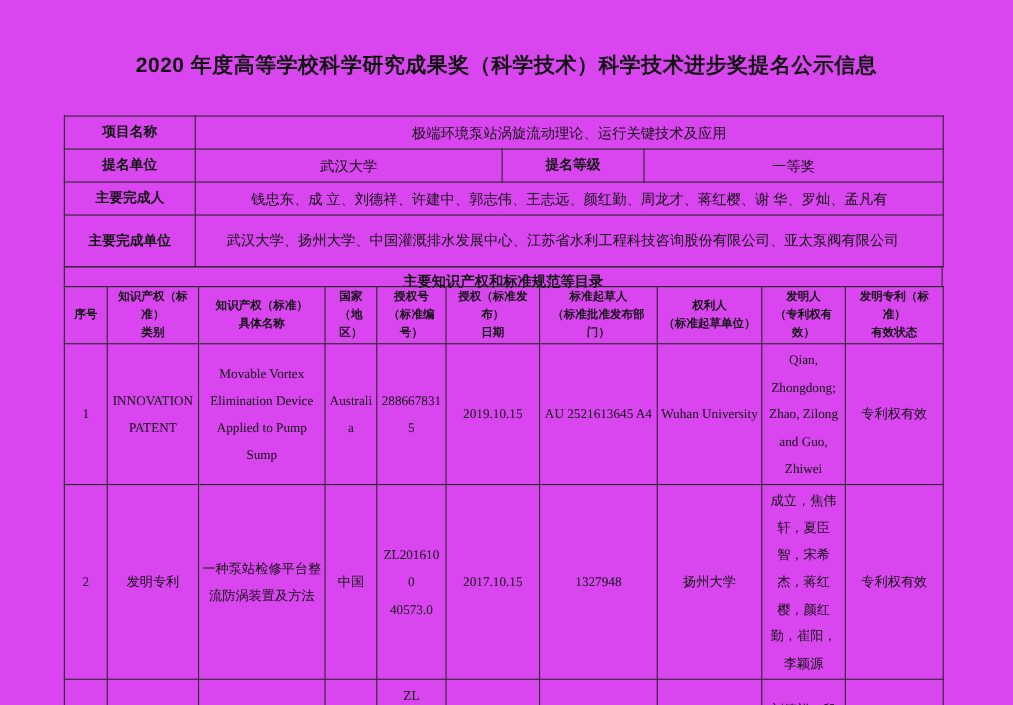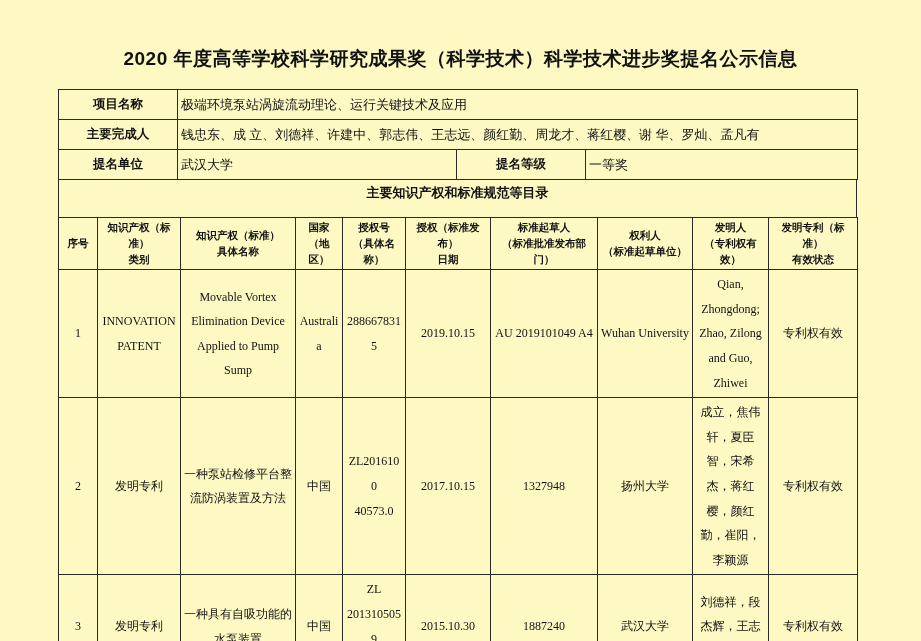--- a/index.html
+++ b/index.html
@@ -1,71 +1,71 @@
 <!DOCTYPE html>
 <html><head>
 <meta charset="utf-8">
 <style>
   * { margin: 0; padding: 0; box-sizing: border-box; }
   html, body { background: #ffffff; }
   .page {
     position: relative;
     width: 921px;
     height: 641px;
-    background: #fef9c3;
+    background: #d946ef;
     color: #000000;
     font-family: "Liberation Serif", serif;
     overflow: hidden;
   }
   .title {
     padding-top: 46px;
     text-align: center;
     font-family: "Liberation Sans", sans-serif;
     font-size: 19px;
     font-weight: bold;
     color: #111111;
     letter-spacing: 0.5px;
   }
   table {
     border-collapse: collapse;
     table-layout: fixed;
     margin-left: 58px;
     width: 799px;
   }
-  .info-table { margin-top: 17px; }
+  .info-table { margin-top: 33px; }
   td, th {
     border: 1px solid #2a2a2a;
     vertical-align: middle;
     padding: 2px 3px;
     white-space: pre-line;
     overflow: hidden;
   }
   .label {
     font-family: "Liberation Sans", sans-serif;
     font-weight: bold;
     font-size: 12.5px;
     text-align: center;
     color: #111111;
   }
   .value {
     font-size: 13px;
-    text-align: left;
+    text-align: center;
     color: #111111;
   }
   .value.left {
     text-align: left;
     text-indent: 2em;
     padding: 2px 6px 2px 2px;
     line-height: 1.7;
   }
   .section-row {
     margin-left: 58px;
     margin-top: -1px;
     width: 799px;
-    height: 39px;
+    height: 19px;
     border: 1px solid #2a2a2a;
     font-family: Liberation Sans, sans-serif;
     font-weight: bold;
     font-size: 13px;
     color: #111111;
     text-align: center;
     line-height: 25px;
   }
   .ip-table { margin-top: -1px; }
   .ip-table th {
@@ -98,28 +98,32 @@
         <col style="width:279px">
         <col style="width:129px">
         <col style="width:272px">
     </colgroup>
     <tbody>
         <tr style="height:30px">
       <td class="label">项目名称</td>
       <td class="value" colspan="3">极端环境泵站涡旋流动理论、运行关键技术及应用</td>
     </tr>
     <tr style="height:30px">
-      <td class="label">主要完成人</td>
-      <td class="value" colspan="3">钱忠东、成 立、刘德祥、许建中、郭志伟、王志远、颜红勤、周龙才、蒋红樱、谢 华、罗灿、孟凡有</td>
-    </tr>
-    <tr style="height:30px">
       <td class="label">提名单位</td>
       <td class="value">武汉大学</td>
       <td class="label">提名等级</td>
       <td class="value">一等奖</td>
+    </tr>
+    <tr style="height:30px">
+      <td class="label">主要完成人</td>
+      <td class="value" colspan="3">钱忠东、成 立、刘德祥、许建中、郭志伟、王志远、颜红勤、周龙才、蒋红樱、谢 华、罗灿、孟凡有</td>
+    </tr>
+    <tr style="height:47px">
+      <td class="label">主要完成单位</td>
+      <td class="value left" colspan="3">武汉大学、扬州大学、中国灌溉排水发展中心、江苏省水利工程科技咨询股份有限公司、亚太泵阀有限公司</td>
     </tr>
   </tbody>
     </table>
 
   <div class="section-row">主要知识产权和标准规范等目录</div>
 
   <table class="ip-table">
     <colgroup>
       <col style="width:39px">
         <col style="width:83px">
@@ -135,42 +139,42 @@
     <thead>
       <tr style="height:41px">
         <th>序号</th>
         <th>知识产权（标准）
 类别</th>
         <th>知识产权（标准）
 具体名称</th>
         <th>国家
 （地区）</th>
         <th>授权号
-（具体名称）</th>
+（标准编号）</th>
         <th>授权（标准发布）
 日期</th>
         <th>标准起草人
 （标准批准发布部门）</th>
         <th>权利人
 （标准起草单位）</th>
         <th>发明人
 （专利权有效）</th>
         <th>发明专利（标准）
 有效状态</th>
       </tr>
     </thead>
     <tbody>
       <tr style="height:110px">
         <td>1</td>
         <td>INNOVATION PATENT</td>
         <td>Movable Vortex Elimination Device Applied to Pump Sump</td>
         <td>Australia</td>
         <td>2886678315</td>
         <td>2019.10.15</td>
-        <td>AU 2019101049 A4</td>
+        <td>AU 2521613645 A4</td>
         <td>Wuhan University</td>
         <td>Qian, Zhongdong; Zhao, Zilong and Guo, Zhiwei</td>
         <td>专利权有效</td>
       </tr>
       <tr style="height:118px">
         <td>2</td>
         <td>发明专利</td>
         <td>一种泵站检修平台整流防涡装置及方法</td>
         <td>中国</td>
         <td>ZL2016100

